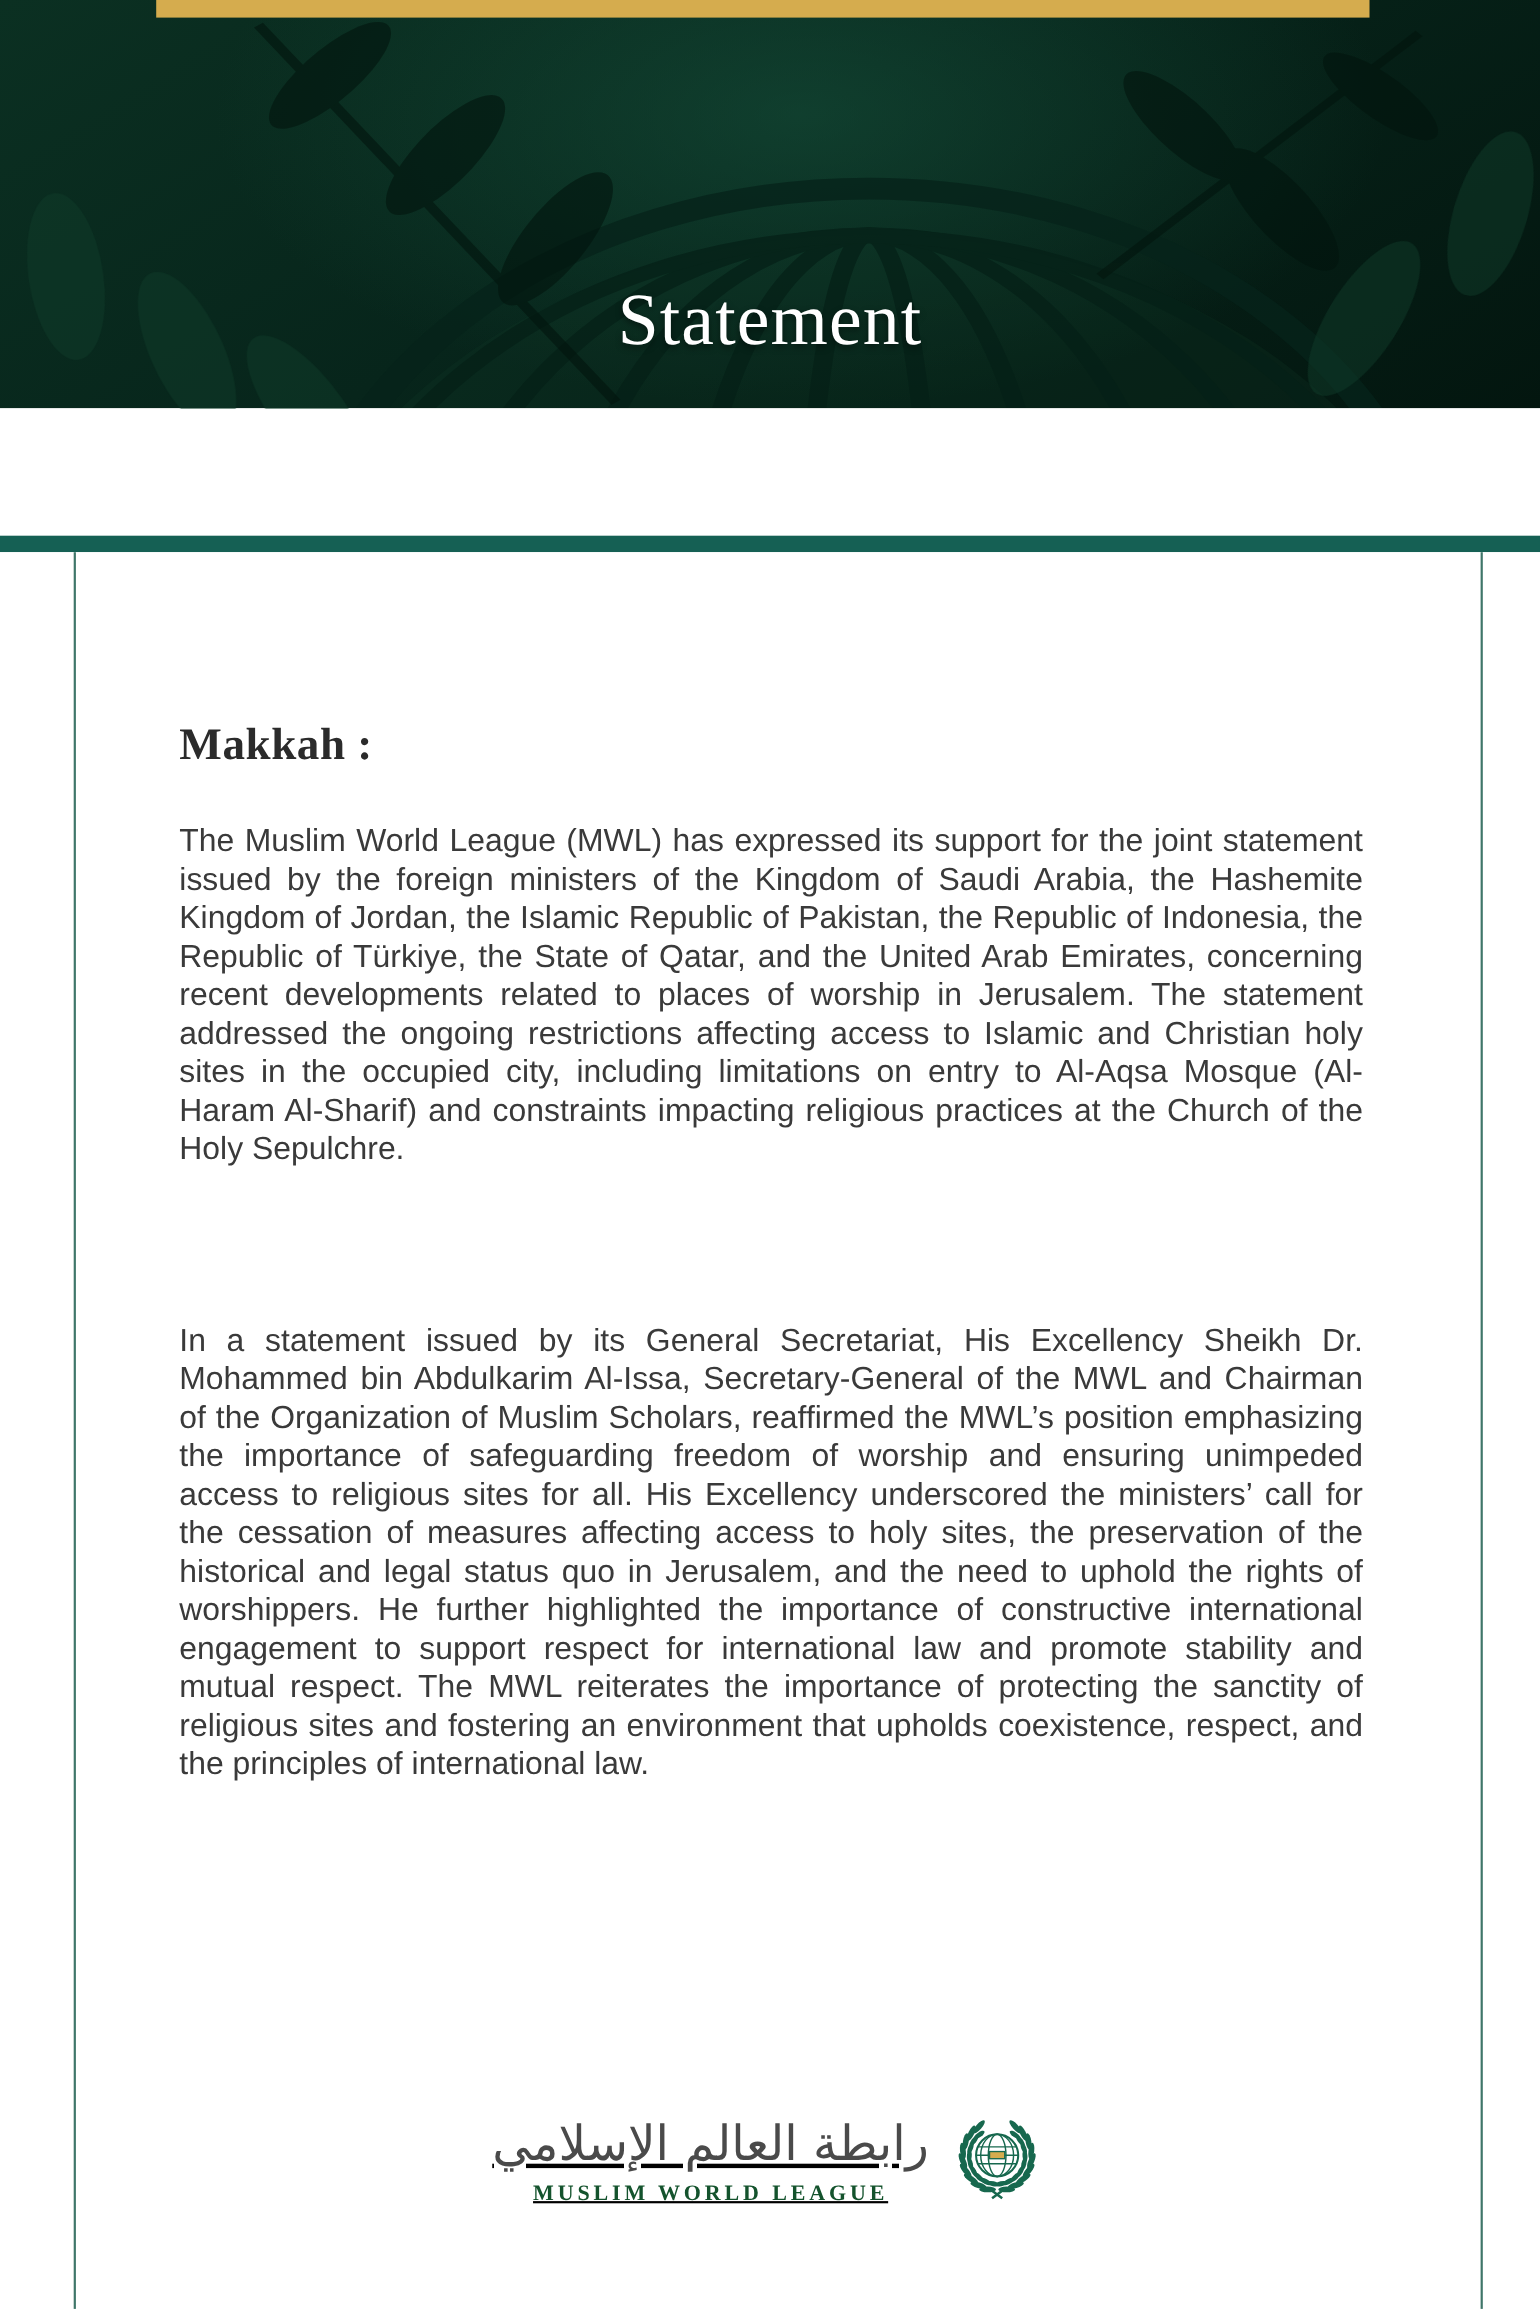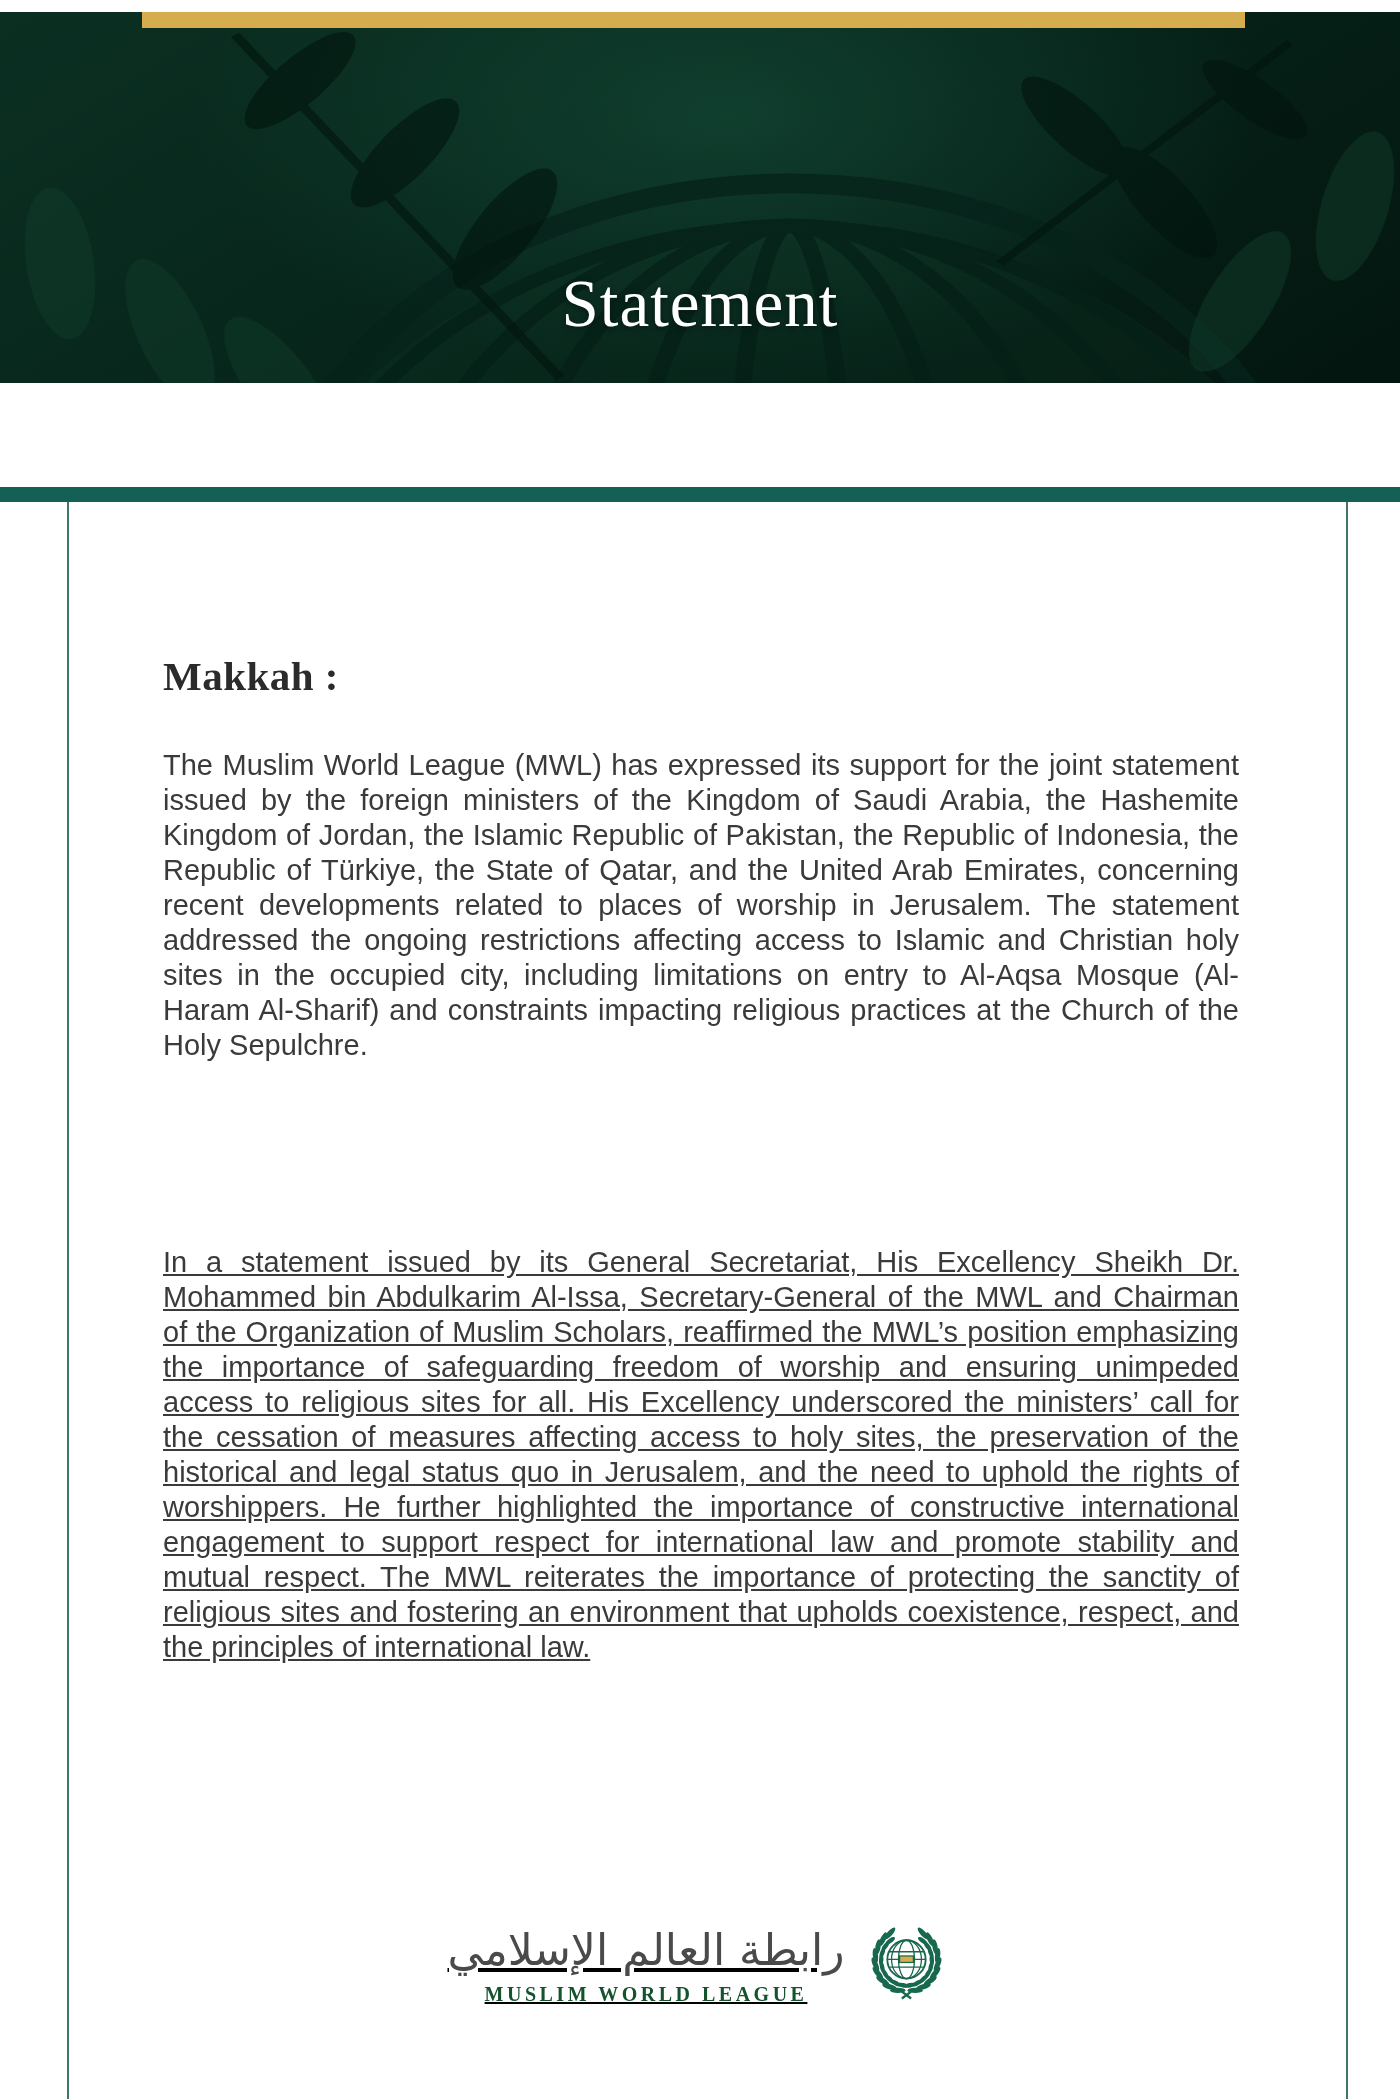--- a/index.html
+++ b/index.html
@@ -6,21 +6,21 @@
   html,body { width:1400px; height:2099px; }
   body {
     position:relative;
     background:#ffffff;
     font-family:"Liberation Sans", sans-serif;
     overflow:hidden;
   }
 
   
   .hero {
-    position:absolute; top:12px; left:0;
+    position:absolute; top:0; left:0;
     width:1400px; height:371px;
     background:
       radial-gradient(ellipse 860px 430px at 52% 28%, rgba(25,88,65,.50), rgba(0,0,0,0) 62%),
       linear-gradient(148deg, #0b3022 0%, #07251b 45%, #03160f 100%);
     overflow:hidden;
   }
   .hero-decor { position:absolute; inset:0; width:100%; height:100%; }
   .gold-bar {
     position:absolute; top:0; left:142px;
     width:1103px; height:16px;
@@ -63,21 +63,21 @@
 
   .body-para {
     position:absolute; left:163px;
     width:1076px;
     text-align:justify;
     font-size:29px;
     line-height:35px;
     color:#3a3a3a;
   }
   .para-1 { top:246px; }
-  .para-2 { top:743px;text-decoration:underline; }
+  .para-2 { top:700px; }
 
   
   .logo {
     position:absolute; left:700px; top:1420px;
     transform:translateX(-50%);
     display:flex; align-items:center; gap:16px;text-decoration:underline;
   }
   .logo-text { display:flex; flex-direction:column; align-items:center; }
   .logo-arabic {
     font-family:"DejaVu Sans", sans-serif;

